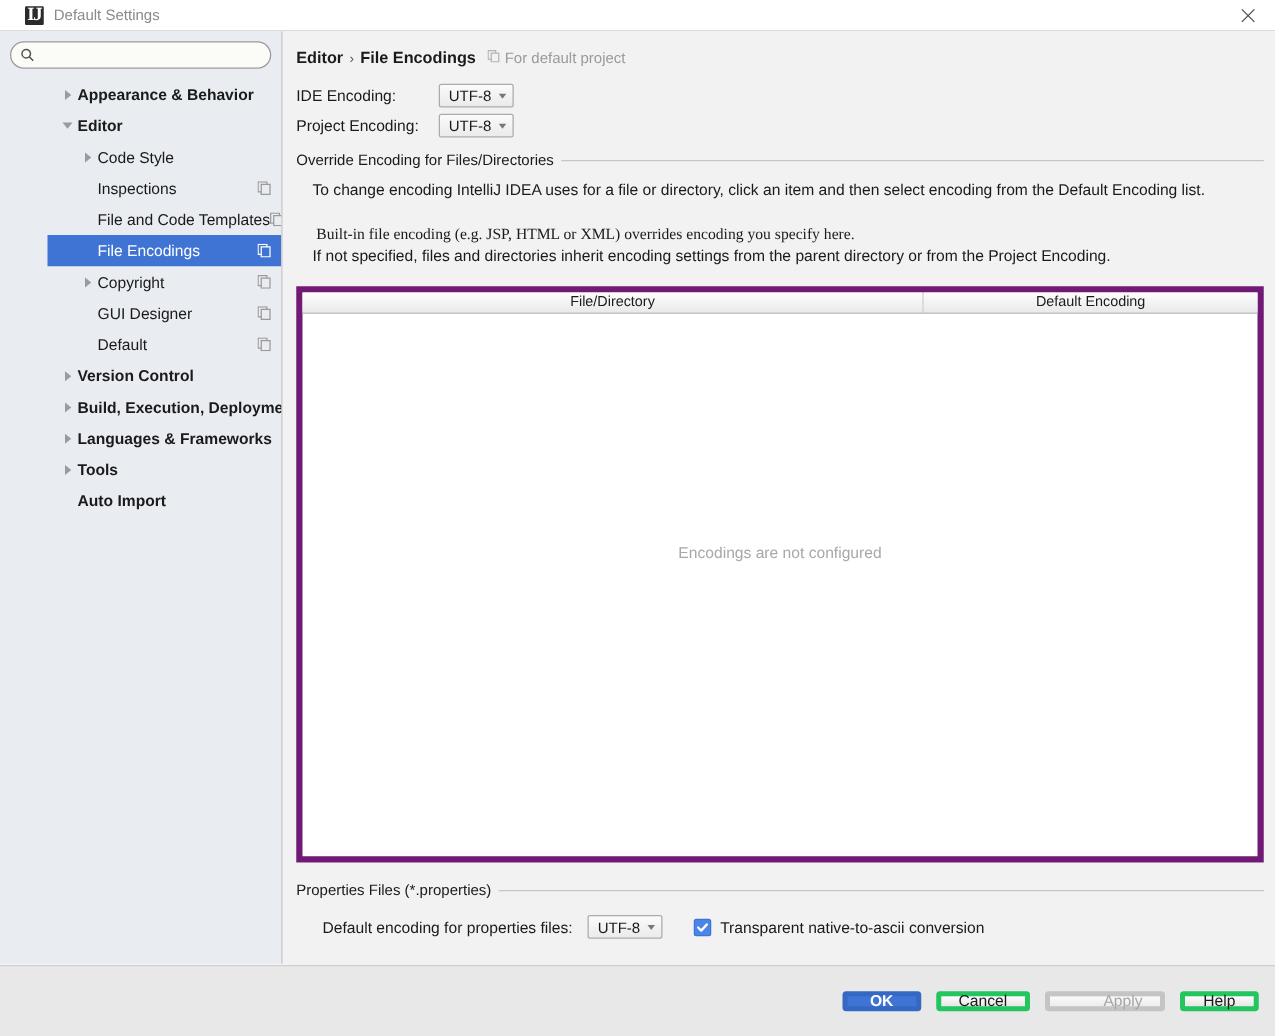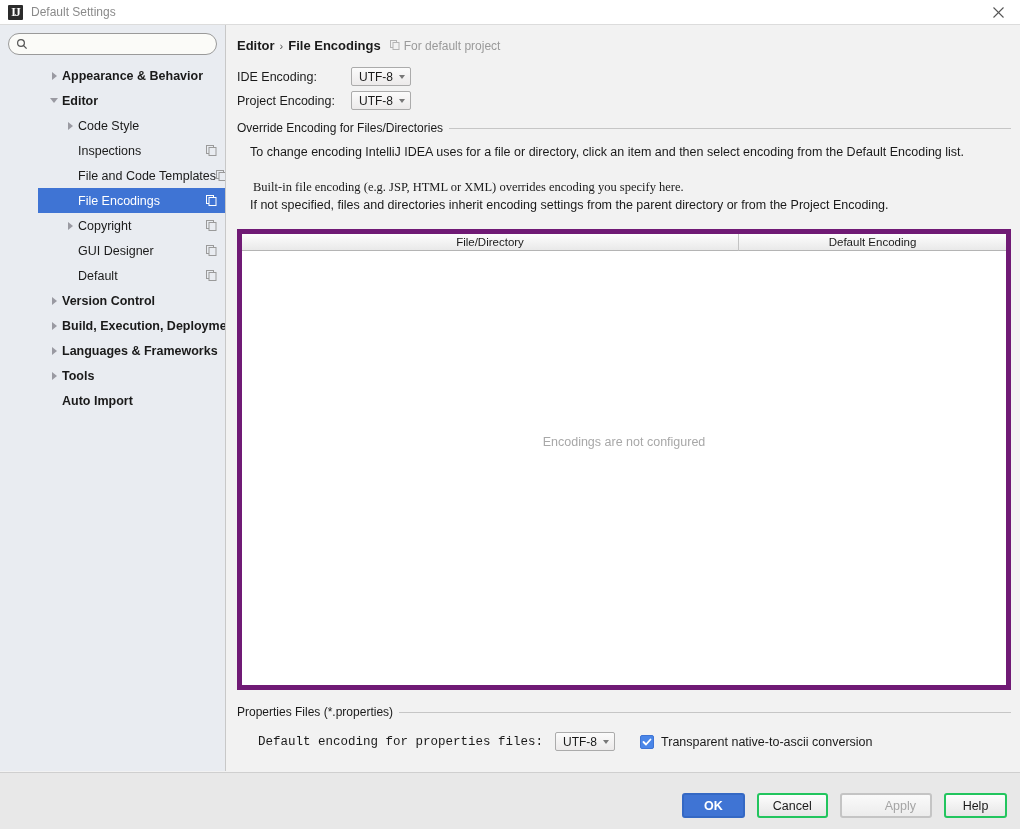--- a/index.html
+++ b/index.html
@@ -17,24 +17,24 @@
   .window { position: relative; width: 1020px; height: 829px; background: #f2f2f2; }
 
   
   .titlebar {
     position: absolute; left: 0; top: 0; width: 1020px; height: 25px;
     background: #ffffff;
     border-bottom: 1px solid #dcdcdc;
     display: flex; align-items: center;
   }
   .title-icon {
-    width: 15px; height: 15px; margin-left: 8px; margin-right: 8px;
+    width: 15px; height: 15px; margin-left: 20px; margin-right: 8px;
     background: #2b2b2b; border-radius: 1px;
     display: flex; align-items: center; justify-content: center;
-    color: #ffffff; font-size: 12px; font-weight: bold;
+    color: #ffffff; font-size: 15px; font-weight: bold;
     font-family: "Liberation Serif", serif; letter-spacing: -1px;
   }
   .title-text { font-size: 12px; color: #8a8a8a; }
   .close-btn {
     position: absolute; right: 0; top: 0; width: 44px; height: 25px;
     display: flex; align-items: center; justify-content: center;
     cursor: default;
   }
   .close-btn svg { display: block; }
 
@@ -163,22 +163,22 @@
   .bottombar {
     position: absolute; left: 0; top: 772px; width: 1020px; height: 57px;
     background: #e8e8e8;
     border-top: 1px solid #cfcfcf;
   }
   .btns {
     position: absolute; right: 13px; top: 20px;
     display: flex; align-items: center; gap: 12px;
   }
   .btn {
-    height: 25px; min-width: 63px; padding: 0 14px;
-    border-radius: 3px; border: 2px solid #22c55e;
+    height: 16px; min-width: 63px; padding: 0 14px;
+    border-radius: 3px; border: 4px solid #22c55e;
     background: linear-gradient(#fdfdfd, #e6e6e6);
     font-family: "Liberation Sans", sans-serif; font-size: 12.5px; color: #1a1a1a;
     display: flex; align-items: center; justify-content: center; cursor: default;
   }
   .btn.primary {
     background: #3f74d4; border-color: #3468c4; color: #ffffff; font-weight: bold;
     min-width: 63px;
   }
   .btn.disabled { color: #a5a5a5; background: linear-gradient(#fafafa, #ececec); border-color: #c4c4c4; padding-left: 43px; }
 </style>
@@ -373,21 +373,21 @@
         <div class="empty-text">Encodings are not configured</div>
       </div>
     </div>
 
     <div class="group" style="left:10px; top:680px; width:774px;">
       <span class="group-label">Properties Files (*.properties)</span>
       <span class="group-line"></span>
     </div>
 
     <div class="prop-row" style="left:31px; top:707px;">
-      <span class="field-label" style="margin-right:12px;font-family:Liberation Mono, monospace;">Default encoding for properties files:</span>
+      <span class="field-label" style="margin-right:12px;">Default encoding for properties files:</span>
       <span class="combo">
         <span class="cval">UTF-8</span>
         <span class="caret"></span>
       </span>
       <span style="display:inline-flex; align-items:center; margin-left:25px;">
         <span class="checkbox">
           <svg width="10" height="10" viewBox="0 0 10 10" aria-hidden="true">
             <polyline points="1.5,5 4,7.5 8.5,2.5" fill="none" stroke="#ffffff" stroke-width="1.8" stroke-linecap="round" stroke-linejoin="round"></polyline>
           </svg>
         </span>

